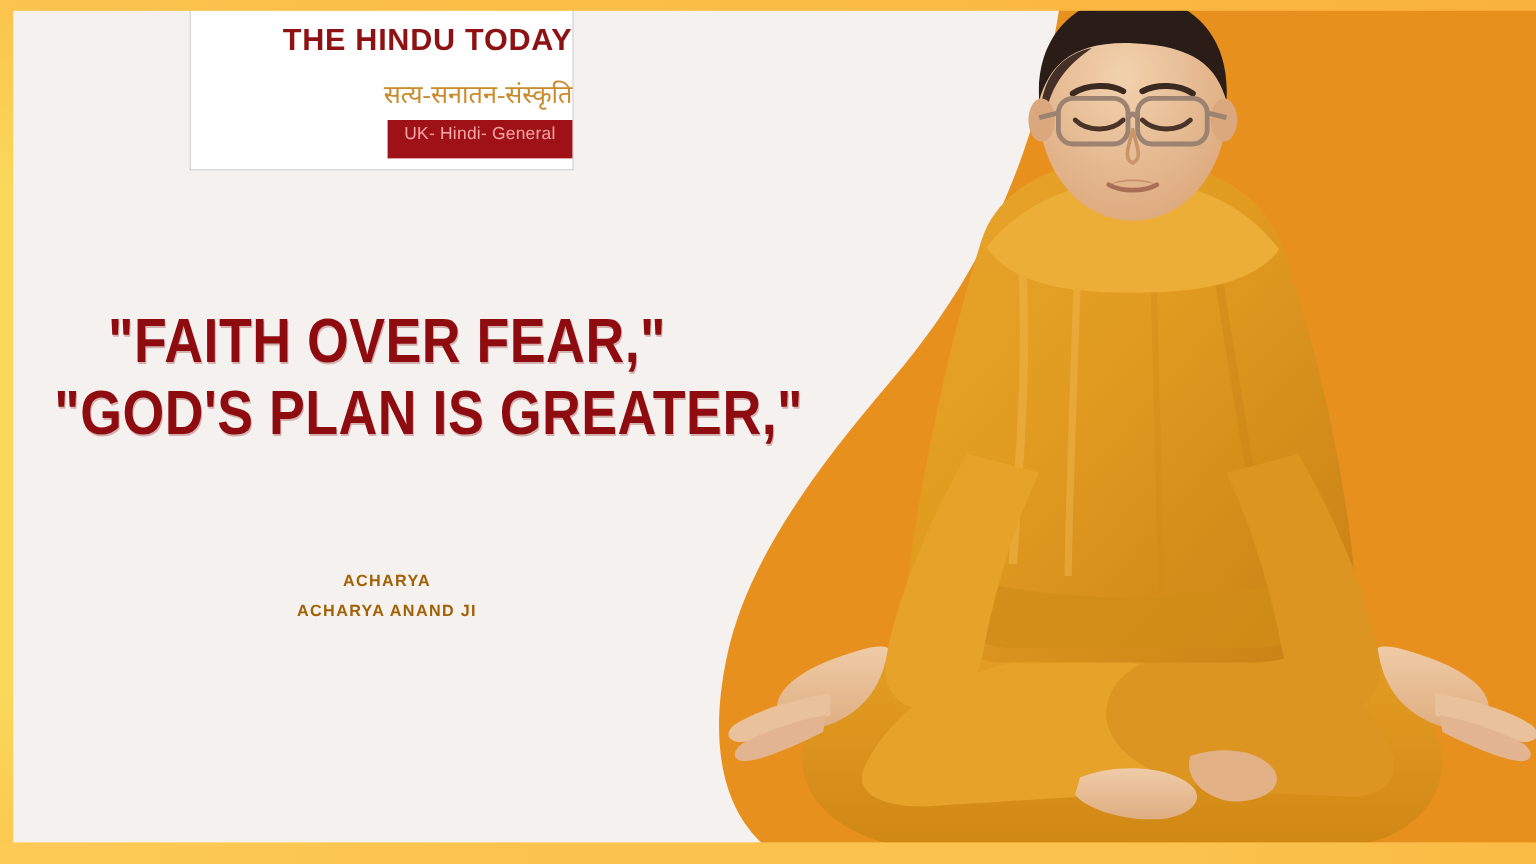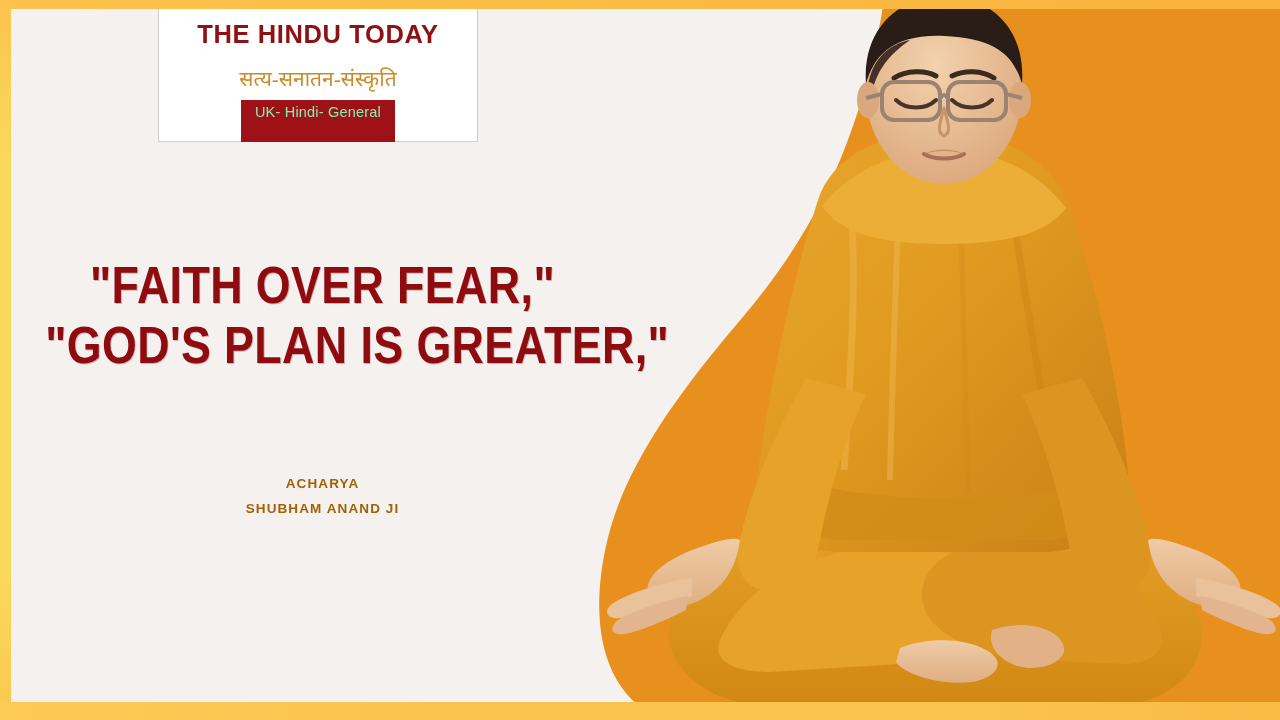--- a/index.html
+++ b/index.html
@@ -40,21 +40,21 @@
 
   
   .logo-box {
     position:absolute; left:158px; top:8px;
     width:320px; height:134px;
     background:#FFFFFF;
     border:1px solid #CFCFCF;
     border-top:none;
     z-index:6;
     display:flex; flex-direction:column;
-    align-items:center; justify-content:flex-start;
+    align-items:flex-end; justify-content:flex-start;
     padding-top:14px;
   }
   .logo-title {
     font-size:25.5px;
     font-weight:700;
     letter-spacing:0.6px;
     color:#8E1114;
     line-height:1;
     white-space:nowrap;
   }
@@ -63,25 +63,25 @@
     font-size:21px;
     font-weight:400;
     color:#C98B2B;
     line-height:1.15;
     white-space:nowrap;
     font-family:"Liberation Serif", "DejaVu Serif", serif;
   }
   .logo-badge {
     margin-top:9px;
     background:#9E1116;
-    color:#86efac;
+    color:#fca5a5;
     font-size:14.5px;
     font-weight:400;
     letter-spacing:0.2px;
-    padding:4px 14px 22px 14px;
+    padding:4px 14px 12px 14px;
     white-space:nowrap;
   }
 
   
   .quote-wrap {
     position:absolute; left:0; top:255px;
     width:645px;
     z-index:5;
     text-align:center;
   }
@@ -251,16 +251,16 @@
     <div class="logo-badge">UK- Hindi- General</div>
   </div>
 
   <div class="quote-wrap">
     <div class="quote-line l1">"FAITH OVER FEAR,"</div>
     <div class="quote-line l2">"GOD'S PLAN IS GREATER,"</div>
   </div>
 
   <div class="attrib">
     <div>ACHARYA</div>
-    <div>SHUBHAM ANAND JI</div>
+    <div>ACHARYA ANAND JI</div>
   </div>
 
 </div>
 
 </body></html>

